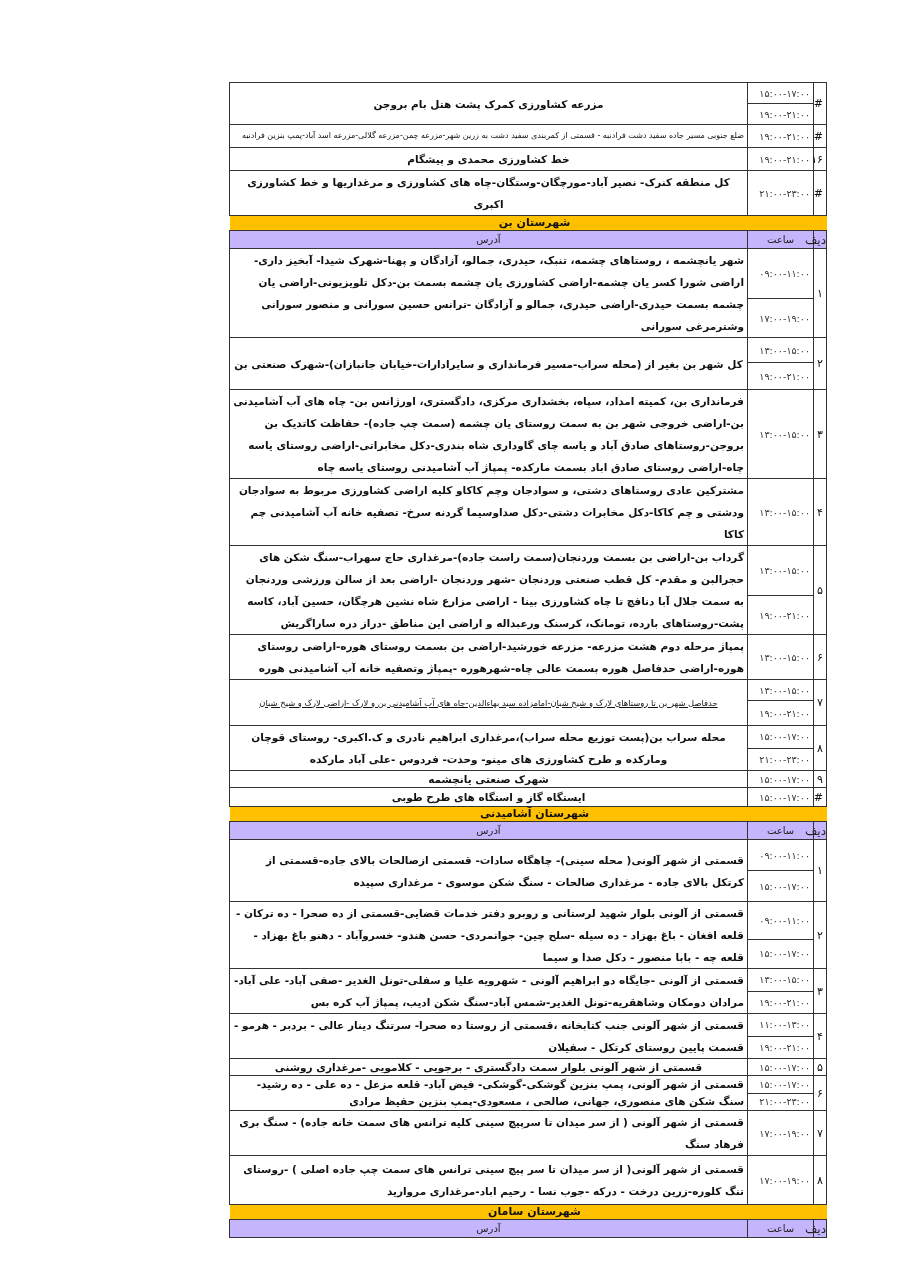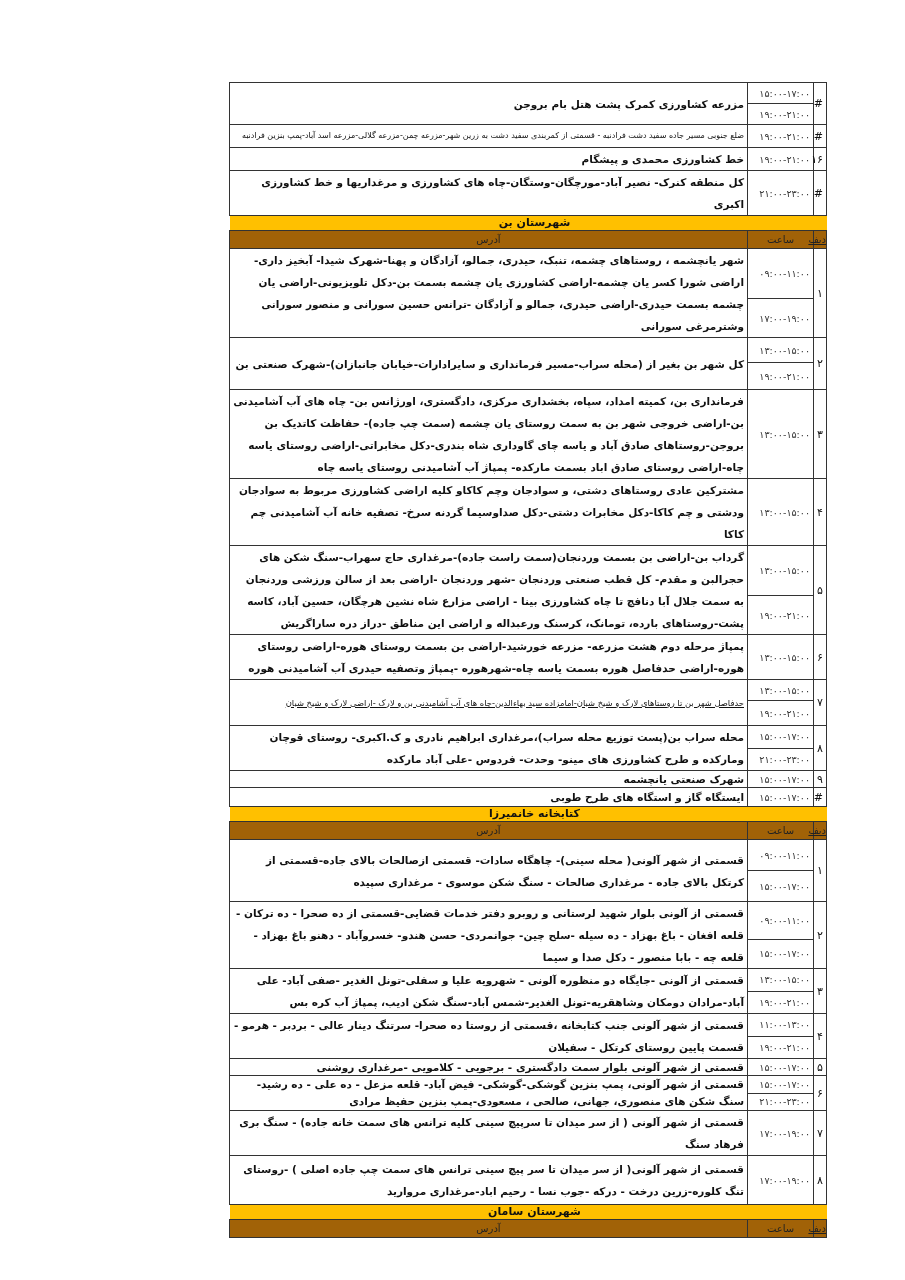--- a/index.html
+++ b/index.html
@@ -4,26 +4,26 @@
 <style>
   html, body { margin:0; padding:0; background:#ffffff; }
   body { width:905px; height:1280px; position:relative; overflow:hidden;
          font-family:"DejaVu Sans", sans-serif; color:#111; }
   #sheet { position:absolute; left:229px; top:82px; width:598px; }
   table.grid { border-collapse:collapse; width:598px; table-layout:fixed; direction:rtl; }
   table.grid td { border:1px solid #333; padding:0 3px; vertical-align:middle; }
   td.num { width:13px; text-align:center; font-size:11px; padding:0; }
   td.time { width:62px; text-align:right; font-size:9.5px; color:#333; padding:0 2px; height:20px; white-space:nowrap; letter-spacing:-0.3px; }
   td.addr { text-align:right; font-size:10.5px; font-weight:bold; line-height:22px; }
-  td.addr.center { text-align:right; }
+  td.addr.center { text-align:center; }
   td.addr.small { font-size:8px; font-weight:normal; white-space:nowrap; overflow:hidden; }
   td.addr.small2 { font-size:8.4px; font-weight:normal;text-decoration:underline; }
   tr.county td { background:#ffc000; text-align:center; font-weight:bold; font-size:11px; height:14px; line-height:14px; border-left:none; border-right:none;padding-left:16px; }
-  tr.head td { background:#a16207; font-size:10px; height:17px; text-align:center; color:#222; }
-  tr.head td.hnum { font-size:10px; padding:0;text-decoration:underline; }
+  tr.head td { background:#c4b5fd; font-size:10px; height:17px; text-align:center; color:#222; }
+  tr.head td.hnum { font-size:12px; padding:0; }
 </style>
 </head>
 <body>
 
 <div id="sheet">
 <table class="grid">
   <colgroup>
         <col style="width:13px">
         <col style="width:66px">
         <col>
@@ -98,21 +98,21 @@
     <td class="time" style="height:26px">۱۳:۰۰-۱۵:۰۰</td>
     <td class="addr" rowspan="2">گرداب بن-اراضی بن بسمت وردنجان(سمت راست جاده)-مرغداری حاج سهراب-سنگ شکن های حجرالبن و مقدم- کل قطب صنعتی وردنجان -شهر وردنجان -اراضی بعد از سالن ورزشی وردنجان به سمت جلال آبا دنافچ تا چاه کشاورزی بینا - اراضی مزارع شاه نشین هرچگان، حسین آباد، کاسه پشت-روستاهای بارده، تومانک، کرسنک ورعبداله و اراضی این مناطق -دراز دره ساراگریش</td>
   </tr>
   <tr>
           <td class="time">۱۹:۰۰-۲۱:۰۰</td>
         </tr>
 
   <tr>
     <td class="num">۶</td>
     <td class="time">۱۳:۰۰-۱۵:۰۰</td>
-    <td class="addr">پمپاژ مرحله دوم هشت مزرعه- مزرعه خورشید-اراضی بن بسمت روستای هوره-اراضی روستای هوره-اراضی حدفاصل هوره بسمت یاسه چاه-شهرهوره -پمپاژ وتصفیه حیدری آب آشامیدنی هوره</td>
+    <td class="addr">پمپاژ مرحله دوم هشت مزرعه- مزرعه خورشید-اراضی بن بسمت روستای هوره-اراضی روستای هوره-اراضی حدفاصل هوره بسمت عالی چاه-شهرهوره -پمپاژ وتصفیه خانه آب آشامیدنی هوره</td>
   </tr>
 
   <tr>
     <td class="num" rowspan="2">۷</td>
     <td class="time">۱۳:۰۰-۱۵:۰۰</td>
     <td class="addr center small2" rowspan="2">حدفاصل شهر بن تا روستاهای لارک و شیخ شبان-امامزاده سید بهاءالدین-چاه های آب آشامیدنی بن و لارک -اراضی لارک و شیخ شبان</td>
   </tr>
   <tr>
           <td class="time" style="height:24px">۱۹:۰۰-۲۱:۰۰</td>
         </tr>
@@ -131,21 +131,21 @@
     <td class="time" style="height:16px">۱۵:۰۰-۱۷:۰۰</td>
     <td class="addr center" style="line-height:16px">شهرک صنعتی یانچشمه</td>
   </tr>
   <tr>
     <td class="num">#</td>
     <td class="time" style="height:18px">۱۵:۰۰-۱۷:۰۰</td>
     <td class="addr center" style="line-height:18px">ایستگاه گاز و استگاه های طرح طوبی</td>
   </tr>
 
   <tr class="county">
-    <td colspan="3">کتابخانه خانمیرزا</td>
+    <td colspan="3">شهرستان آشامیدنی</td>
   </tr>
   <tr class="head">
     <td class="hnum">ديف</td>
     <td>ساعت</td>
     <td>آدرس</td>
   </tr>
 
   <tr>
     <td class="num" rowspan="2">۱</td>
     <td class="time" style="height:30px">۰۹:۰۰-۱۱:۰۰</td>
@@ -160,21 +160,21 @@
     <td class="time" style="height:26px">۰۹:۰۰-۱۱:۰۰</td>
     <td class="addr" rowspan="2">قسمتی از آلونی بلوار شهید لرستانی و روبرو دفتر خدمات قضایی-قسمتی از ده صحرا - ده ترکان - قلعه افغان - باغ بهزاد - ده سیله -سلح چین- جوانمردی- حسن هندو- خسروآباد - دهنو باغ بهزاد - قلعه چه - بابا منصور - دکل صدا و سیما</td>
   </tr>
   <tr>
           <td class="time">۱۵:۰۰-۱۷:۰۰</td>
         </tr>
 
   <tr>
     <td class="num" rowspan="2">۳</td>
     <td class="time">۱۳:۰۰-۱۵:۰۰</td>
-    <td class="addr" rowspan="2">قسمتی از آلونی -جایگاه دو منظوره آلونی - شهرویه علیا و سفلی-تونل الغدیر -صفی آباد- علی آباد-مرادان دومکان وشاهقریه-تونل الغدیر-شمس آباد-سنگ شکن ادیب، پمپاژ آب کره بس</td>
+    <td class="addr" rowspan="2">قسمتی از آلونی -جایگاه دو ابراهیم آلونی - شهرویه علیا و سفلی-تونل الغدیر -صفی آباد- علی آباد-مرادان دومکان وشاهقریه-تونل الغدیر-شمس آباد-سنگ شکن ادیب، پمپاژ آب کره بس</td>
   </tr>
   <tr>
           <td class="time">۱۹:۰۰-۲۱:۰۰</td>
         </tr>
 
   <tr>
     <td class="num" rowspan="2">۴</td>
     <td class="time">۱۱:۰۰-۱۳:۰۰</td>
     <td class="addr" rowspan="2">قسمتی از شهر آلونی جنب کتابخانه ،قسمتی از روستا ده صحرا- سرتنگ دینار عالی - بردبر - هرمو - قسمت پایین روستای کرتکل - سفیلان</td>
   </tr>

